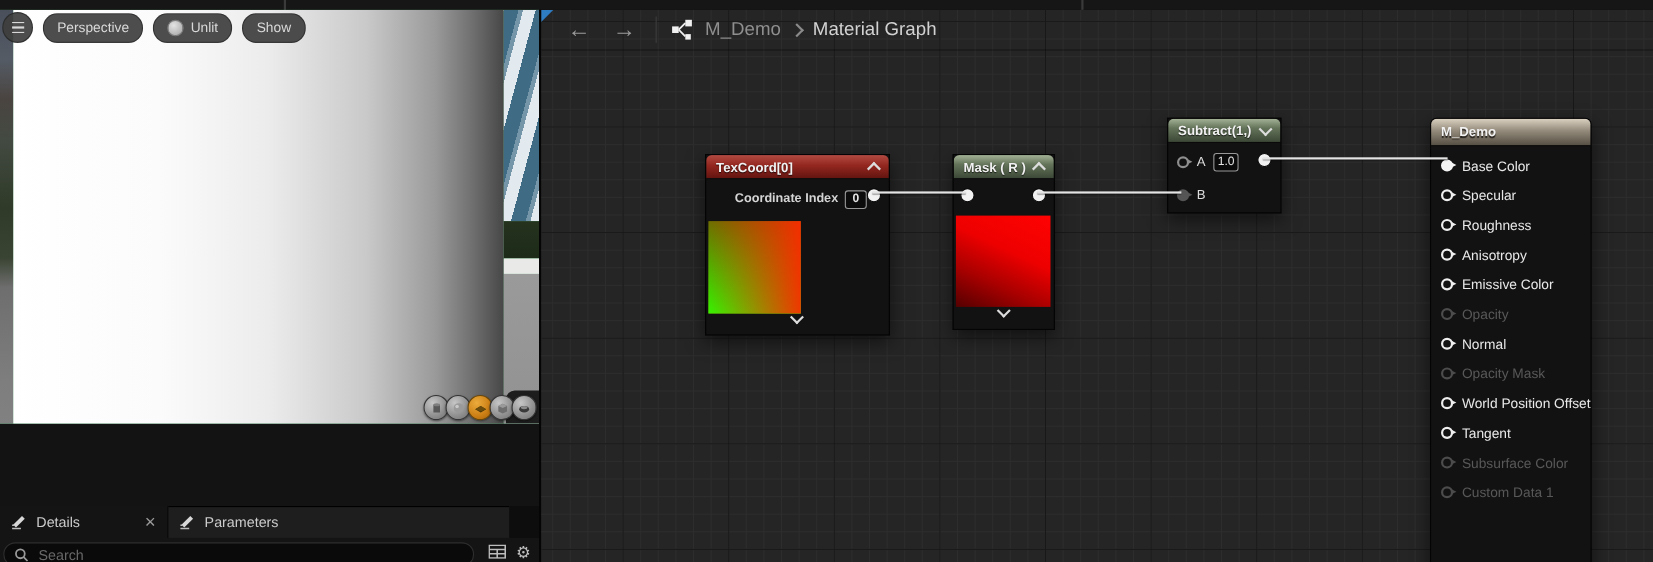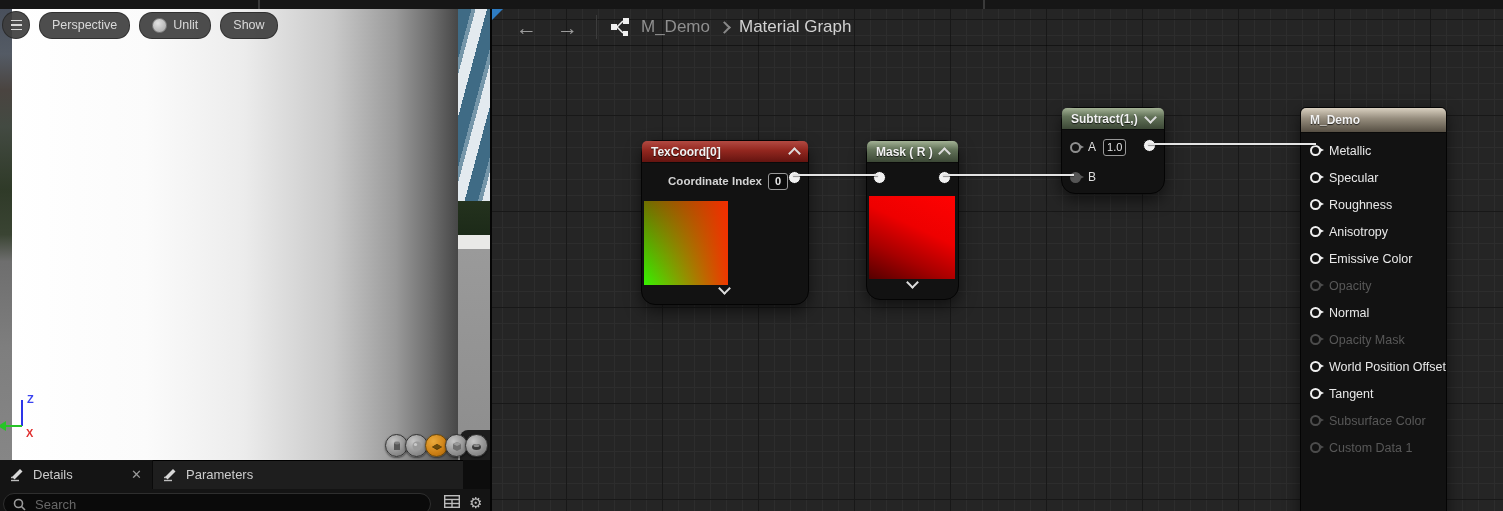--- a/index.html
+++ b/index.html
@@ -3,21 +3,21 @@
 <meta charset="utf-8">
 <style>
   html,body{margin:0;padding:0;background:#000;}
   #root{position:relative;width:1503px;height:511px;overflow:hidden;
         font-family:"Liberation Sans",sans-serif;background:#131313;
         -webkit-font-smoothing:antialiased;}
   
   #topstrip{position:absolute;left:0;top:0;width:1503px;height:9px;background:#161616;border-bottom:1px solid #060606;}
   .strip-notch{position:absolute;top:0;width:2px;height:9px;background:#3a3a3a;}
   
-  #viewport{position:absolute;left:0;top:9px;width:490px;height:451px;overflow:hidden;background:#86efac;}
+  #viewport{position:absolute;left:0;top:9px;width:490px;height:376px;overflow:hidden;background:#86efac;}
   #vp-plane{position:absolute;left:12px;top:0;width:446px;height:451px;
     background:linear-gradient(to right,#ffffff 0%,#fbfbfb 30%,#ececec 52%,#c9c9c9 72%,#9a9a9a 86%,#6d6d6d 94%,#474747 100%);}
   #vp-left-sliver{position:absolute;left:0;top:0;width:12px;height:451px;
     background:linear-gradient(#49505c 0%,#545b65 10%,#4a4440 18%,#434a42 26%,#2f3a28 40%,#3a4433 50%,#6e6e6e 56%,#7e7e7e 75%,#868686 100%);}
   #vp-right-sliver{position:absolute;left:458px;top:0;width:32px;height:451px;}
   .rs-building{position:absolute;left:0;top:0;width:32px;height:192px;
     background:repeating-linear-gradient(105deg,#3f6b85 0 13px,#7596a9 13px 17px,#e3eaef 17px 28px);}
   .rs-trees{position:absolute;left:0;top:192px;width:32px;height:34px;background:linear-gradient(#24321e,#1c2a18);}
   .rs-white{position:absolute;left:0;top:226px;width:32px;height:14px;background:#e9e9e7;}
   .rs-ground{position:absolute;left:0;top:240px;width:32px;height:211px;background:linear-gradient(#9a9a9a,#8d8d8d);}
@@ -58,21 +58,21 @@
   #graph-toolbar{position:absolute;left:0;top:0;width:100%;height:37px;display:flex;align-items:center;padding-left:14px;box-sizing:border-box;border-bottom:1px solid rgba(0,0,0,.45);}
   .nav-arrow{font-size:21px;color:#9b9b9b;line-height:1;padding:0 10px;}
   .tb-sep{width:1px;height:24px;background:#3c3c3c;margin:0 8px;}
   .graph-icon{margin:0 10px 0 4px;}
   .crumb-asset{color:#8f8f8f;font-size:17px;margin-right:10px;}
   .crumb-chev{width:7px;height:7px;border-right:2px solid #8a8a8a;border-top:2px solid #8a8a8a;transform:rotate(45deg);margin-right:10px;}
   .crumb-page{color:#d2d2d2;font-size:17px;}
   
   .wire{position:absolute;height:2px;background:#e4e4e4;z-index:6;box-shadow:0 1px 1px rgba(0,0,0,.4);}
   
-  .node{position:absolute;background:#121212;border:1px solid #040404;border-radius:14px;box-shadow:0 6px 16px rgba(0,0,0,.55);z-index:4;}
+  .node{position:absolute;background:#121212;border:1px solid #040404;border-radius:0;box-shadow:0 6px 16px rgba(0,0,0,.55);z-index:4;}
   .nhead{height:21px;border-radius:5px 5px 0 0;display:flex;align-items:center;padding:0 9px;border-bottom:1px solid #0a0a0a;}
   .nhead .ttl{flex:1;font-weight:bold;font-size:12px;color:#f2f2f2;text-shadow:0 1px 1px rgba(0,0,0,.75);white-space:nowrap;}
   .nhead.red{background:linear-gradient(180deg,#b24a42 0%,#93271f 45%,#641410 100%);}
   .nhead.green{background:linear-gradient(180deg,#a3b295 0%,#64745a 40%,#3c4836 100%);}
   .nhead.tan{background:linear-gradient(180deg,#d9d0c0 0%,#948b7c 45%,#564f43 100%);height:24px;}
   .chev{width:7px;height:7px;border-left:2px solid #dcdcdc;border-bottom:2px solid #dcdcdc;display:inline-block;}
   .chev.up{transform:rotate(135deg);margin-top:4px;}
   .chev.down{transform:rotate(-45deg);margin-bottom:3px;}
   .bottom-chev{position:absolute;left:50%;margin-left:-5px;}
   
@@ -275,25 +275,25 @@
       </div>
       <span class="epin" id="sub-out"></span>
     </div>
 
     <div class="node" id="n-material">
       <div class="nhead tan">
         <span class="ttl">M_Demo</span>
       </div>
       <div class="mpins">
 
-
-          <div class="mpin-row">
-            <span class="pin"></span>
-            <span class="mpin-label">Metallic</span>
-          </div>
+          <div class="mpin-row connected">
+            <span class="pin"></span>
+            <span class="mpin-label">Base Color</span>
+          </div>
+
 
           <div class="mpin-row">
             <span class="pin"></span>
             <span class="mpin-label">Specular</span>
           </div>
 
           <div class="mpin-row">
             <span class="pin"></span>
             <span class="mpin-label">Roughness</span>
           </div>

